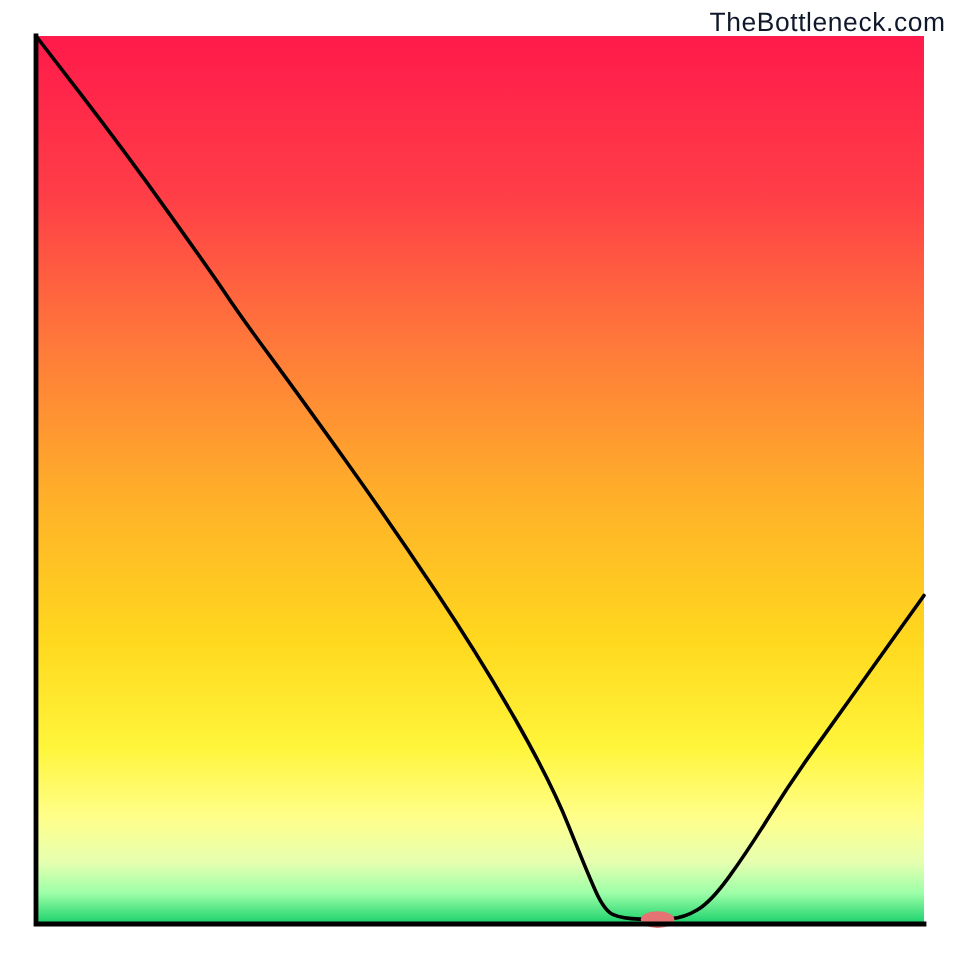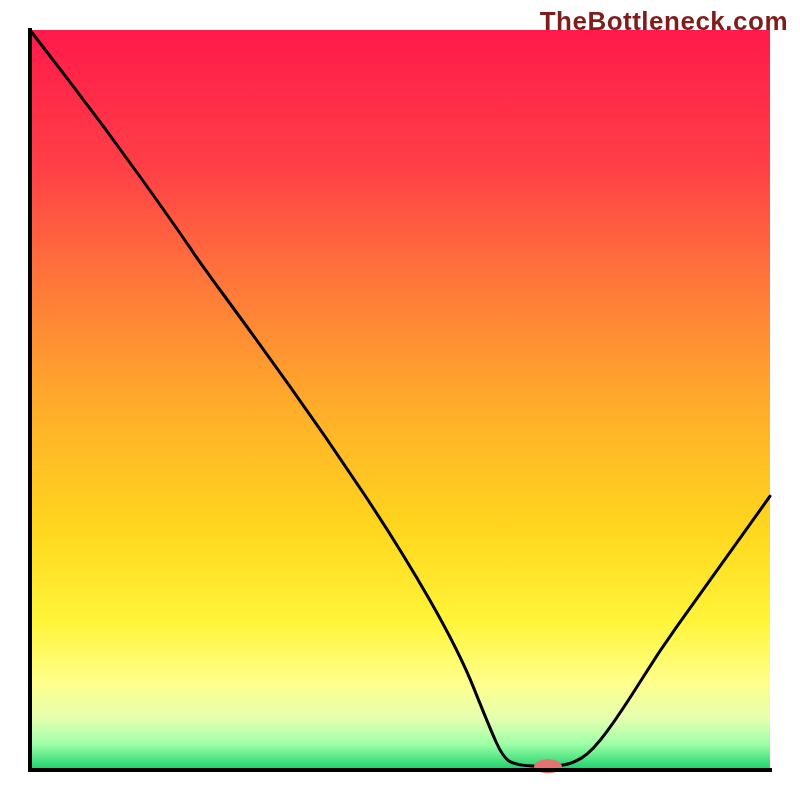--- a/index.html
+++ b/index.html
@@ -13,23 +13,23 @@
   .container {
     position: relative;
     width: 800px;
     height: 800px;
   }
   .watermark {
     position: absolute;
     top: 6px;
     right: 12px;
     font-family: Arial, Helvetica, sans-serif;
-    font-size: 26px;
-    font-weight: bold;
-    color: #7f1d1d;
+    font-size: 22px;
+    font-weight: normal;
+    color: #0f172a;
     letter-spacing: 0.5px;
     z-index: 10;
   }
   svg {
     display: block;
   }
 </style>
 </head>
 <body>
 

